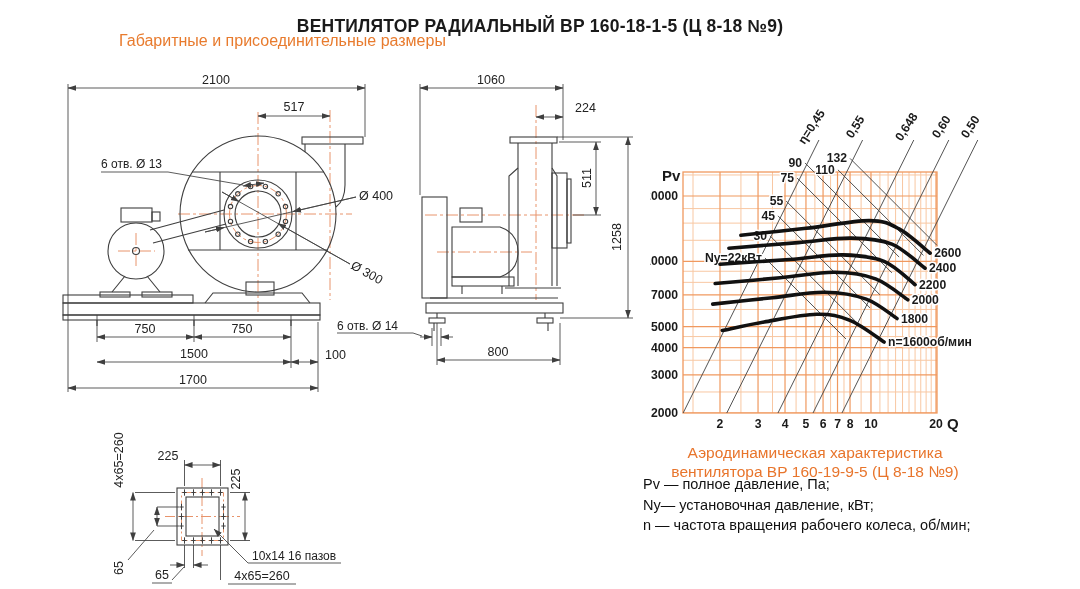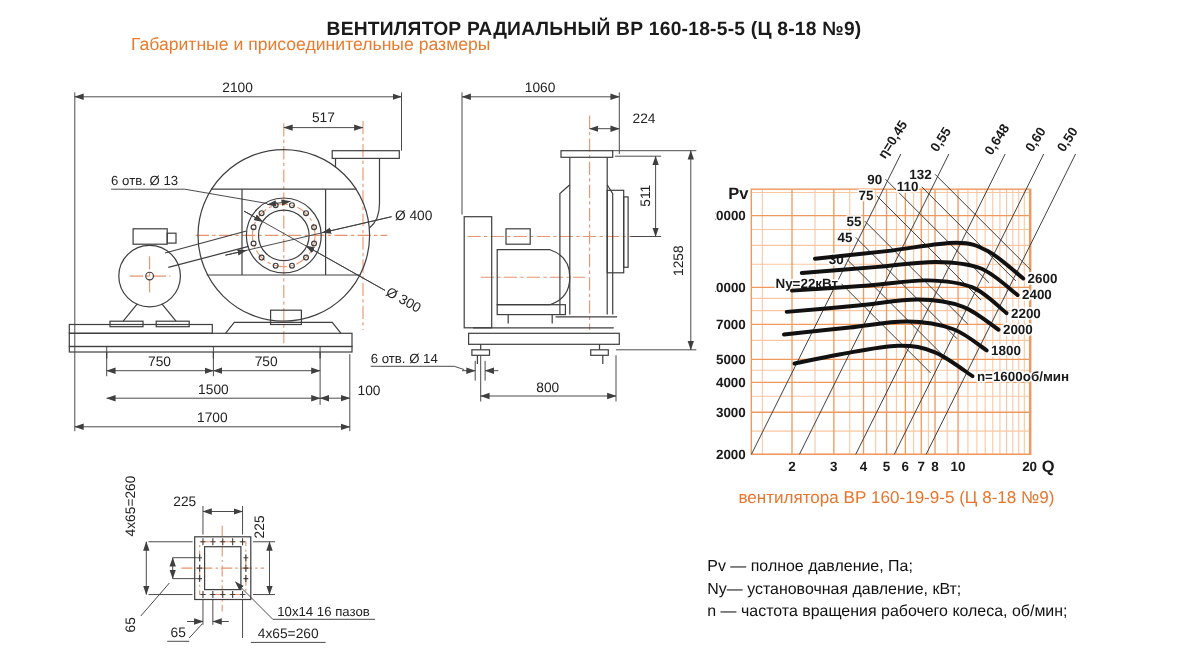--- a/index.html
+++ b/index.html
@@ -3,33 +3,33 @@
 <meta charset="utf-8">
 <style>
   html,body{margin:0;padding:0;background:#fff;}
   .page{position:relative;width:1080px;height:589px;background:#fff;overflow:hidden;
         font-family:"Liberation Sans",sans-serif;color:#1a1a1a;}
   .title{position:absolute;left:0;top:16px;width:1080px;text-align:center;
          font-size:17.5px;font-weight:bold;letter-spacing:.2px;}
   .subtitle{position:absolute;left:119px;top:32px;font-size:16px;color:#e87b2e;}
   .caption{position:absolute;left:645px;top:443px;width:340px;text-align:center;
            font-size:15.5px;color:#e8752c;line-height:19px;}
-  .legend{position:absolute;left:643px;top:505px;font-size:14.5px;line-height:20.6px;color:#111;}
+  .legend{position:absolute;left:643px;top:474px;font-size:14.5px;line-height:20.6px;color:#111;}
   svg{position:absolute;left:0;top:0;}
   #chart-svg{left:650px;top:95px;}
   text{font-family:"Liberation Sans",sans-serif;}
   .dimtxt{font-size:12.5px;fill:#222;}
   .notetxt{font-size:12px;fill:#222;}
 </style>
 </head>
 <body>
 
 <div class="page">
 
-  <div class="title">ВЕНТИЛЯТОР РАДИАЛЬНЫЙ ВР 160-18-5-5 (Ц 8-18 №9)</div>
+  <div class="title">ВЕНТИЛЯТОР РАДИАЛЬНЫЙ ВР 160-18-1-5 (Ц 8-18 №9)</div>
   <div class="subtitle">Габаритные и присоединительные размеры</div>
 
   <svg id="draw" width="1080" height="589" viewBox="0 0 1080 589">
     <defs>
       <marker id="ar" viewBox="0 0 10 10" refX="9.5" refY="5" markerWidth="10" markerHeight="10" orient="auto-start-reverse">
         <path d="M0,1.6 L10,5 L0,8.4 Z" fill="#3f3f3f"></path>
       </marker>
     </defs>
 
     <g>
@@ -302,20 +302,21 @@
       <text font-size="12.2" font-weight="bold" fill="#1a1a1a" style="paint-order:stroke;stroke:#ffffff;stroke-width:3px;stroke-linejoin:round" x="28" y="256.6764909409161" text-anchor="end">4000</text>
       <text font-size="12.2" font-weight="bold" fill="#1a1a1a" style="paint-order:stroke;stroke:#ffffff;stroke-width:3px;stroke-linejoin:round" x="28" y="235.64701811816784" text-anchor="end">5000</text>
       <text font-size="12.2" font-weight="bold" fill="#1a1a1a" style="paint-order:stroke;stroke:#ffffff;stroke-width:3px;stroke-linejoin:round" x="28" y="203.9372343759902" text-anchor="end">7000</text>
       <text font-size="12.2" font-weight="bold" fill="#1a1a1a" style="paint-order:stroke;stroke:#ffffff;stroke-width:3px;stroke-linejoin:round" x="28" y="170.3235090590839" text-anchor="end">10000</text>
       <text font-size="12.2" font-weight="bold" fill="#1a1a1a" style="paint-order:stroke;stroke:#ffffff;stroke-width:3px;stroke-linejoin:round" x="28" y="105" text-anchor="end">20000</text>
       <text font-size="15" font-weight="bold" fill="#1a1a1a" style="paint-order:stroke;stroke:#ffffff;stroke-width:3px;stroke-linejoin:round" x="12" y="86">Pv</text>
       <text font-size="15" font-weight="bold" fill="#1a1a1a" style="paint-order:stroke;stroke:#ffffff;stroke-width:3px;stroke-linejoin:round" x="297" y="334">Q</text>
     </svg>
 
   <div class="caption">
+    <div>Аэродинамическая характеристика</div>
     <div>вентилятора  ВР 160-19-9-5 (Ц 8-18 №9)</div>
   </div>
 
   <div class="legend">
     <div>Pv — полное давление, Па;</div>
     <div>Ny— установочная давление, кВт;</div>
     <div>n — частота вращения рабочего колеса,  об/мин;</div>
   </div>
 
 </div>

